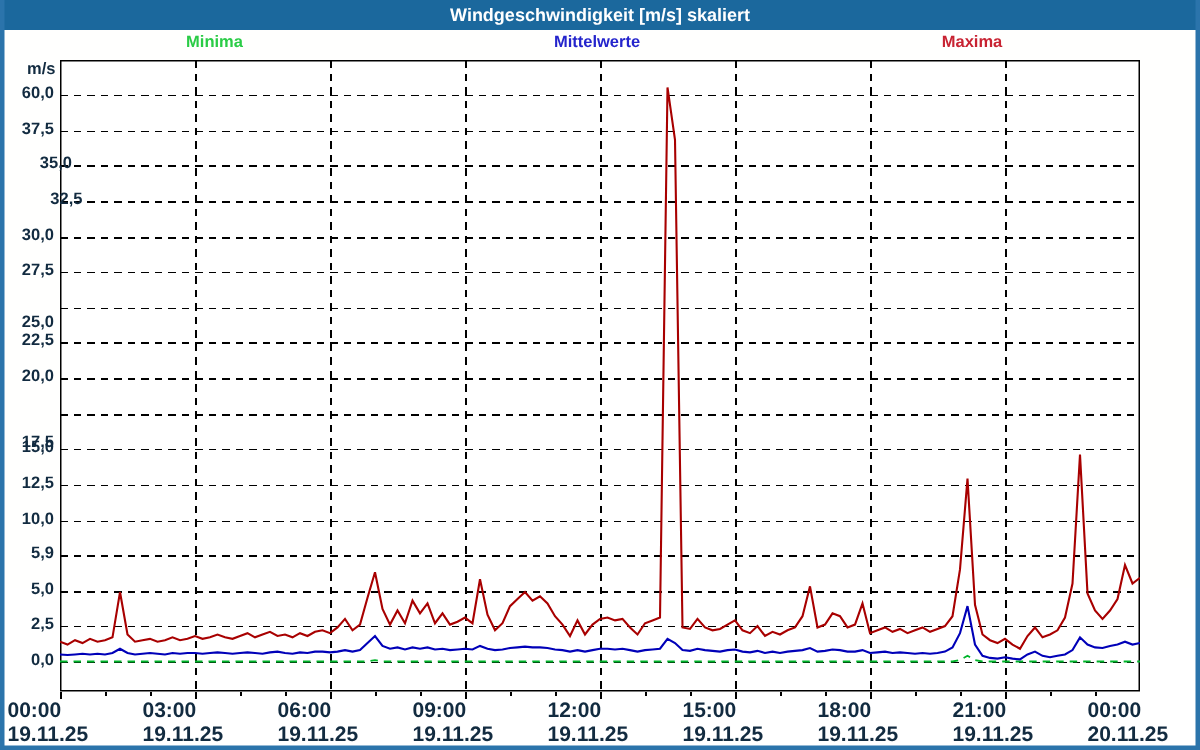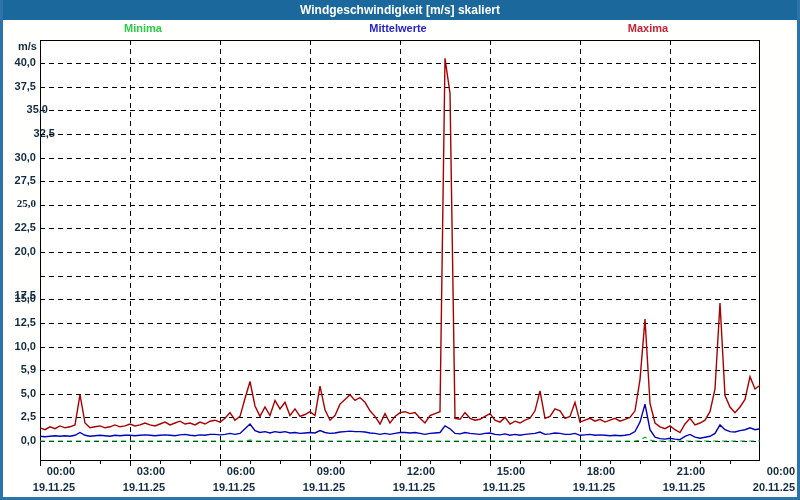--- a/index.html
+++ b/index.html
@@ -9,21 +9,21 @@
             color:#ffffff;font-size:12px;font-weight:bold;line-height:20px;text-align:center;}
   #frame{position:absolute;left:0;top:0;width:800px;height:500px;box-sizing:border-box;
          border:3px solid #2b74ab;border-top:none;pointer-events:none;}
   .legend-item{position:absolute;top:22px;transform:translateX(-50%);font-size:11px;font-weight:bold;white-space:nowrap;}
   #legend-minima{left:143px;}
   #legend-mittel{left:398px;}
   #legend-maxima{left:648px;}
   #ylabel-unit{position:absolute;left:0;top:40px;width:37px;text-align:right;
                font-size:11px;font-weight:bold;color:#122b40;}
   .ytick{position:absolute;left:0;width:36px;text-align:right;font-size:11px;font-weight:bold;color:#122b40;}
-  .xtick-time,.xtick-date{position:absolute;width:70px;text-align:right;font-size:11px;font-weight:bold;color:#122b40;}
+  .xtick-time,.xtick-date{position:absolute;width:70px;text-align:left;font-size:14px;font-weight:bold;color:#122b40;}
   .xtick-time{top:465px;}
   .xtick-date{top:481px;}
   #plot-box{position:absolute;left:40px;top:40px;width:720px;height:421px;
             box-sizing:border-box;border:1px solid #000;background:#ffffff;}
   #plot-svg{position:absolute;left:40px;top:40px;}
   #tick-svg{position:absolute;left:40px;top:461px;}
 </style>
 </head>
 <body>
 
@@ -100,27 +100,27 @@
       <div class="ytick" style="top: 434px;">0,0</div>
       <div class="ytick" style="top: 410.375px;">2,5</div>
       <div class="ytick" style="top: 386.75px;">5,0</div>
       <div class="ytick" style="top: 363.125px;">5,9</div>
       <div class="ytick" style="top: 339.5px;">10,0</div>
       <div class="ytick" style="top: 315.875px;">12,5</div>
       <div class="ytick" style="top: 292.25px;">15,0</div>
       <div class="ytick" style="top: 268.625px; margin-top: 20px;">17,5</div>
       <div class="ytick" style="top: 245px;">20,0</div>
       <div class="ytick" style="top: 221.375px;">22,5</div>
-      <div class="ytick" style="top: 197px; font-family: Liberation Serif, serif;">25,0</div>
+      <div class="ytick" style="top: 209px;">25,0</div>
       <div class="ytick" style="top: 174.125px;">27,5</div>
       <div class="ytick" style="top: 150.5px;">30,0</div>
       <div class="ytick" style="top: 126.875px; margin-left: 19px;">32,5</div>
       <div class="ytick" style="top: 103.25px; padding-left: 12px;">35,0</div>
       <div class="ytick" style="top: 79.625px;">37,5</div>
-      <div class="ytick" style="top: 56px;">40,0</div>
+      <div class="ytick" style="top: 56px;">60,0</div>
     </div>
   <div id="x-labels">
       <div class="xtick-time" style="left: 5px;">00:00</div>
       <div class="xtick-date" style="left: 5px;">19.11.25</div>
       <div class="xtick-time" style="left: 95px;">03:00</div>
       <div class="xtick-date" style="left: 95px;">19.11.25</div>
       <div class="xtick-time" style="left: 185px;">06:00</div>
       <div class="xtick-date" style="left: 185px;">19.11.25</div>
       <div class="xtick-time" style="left: 275px;">09:00</div>
       <div class="xtick-date" style="left: 275px;">19.11.25</div>

